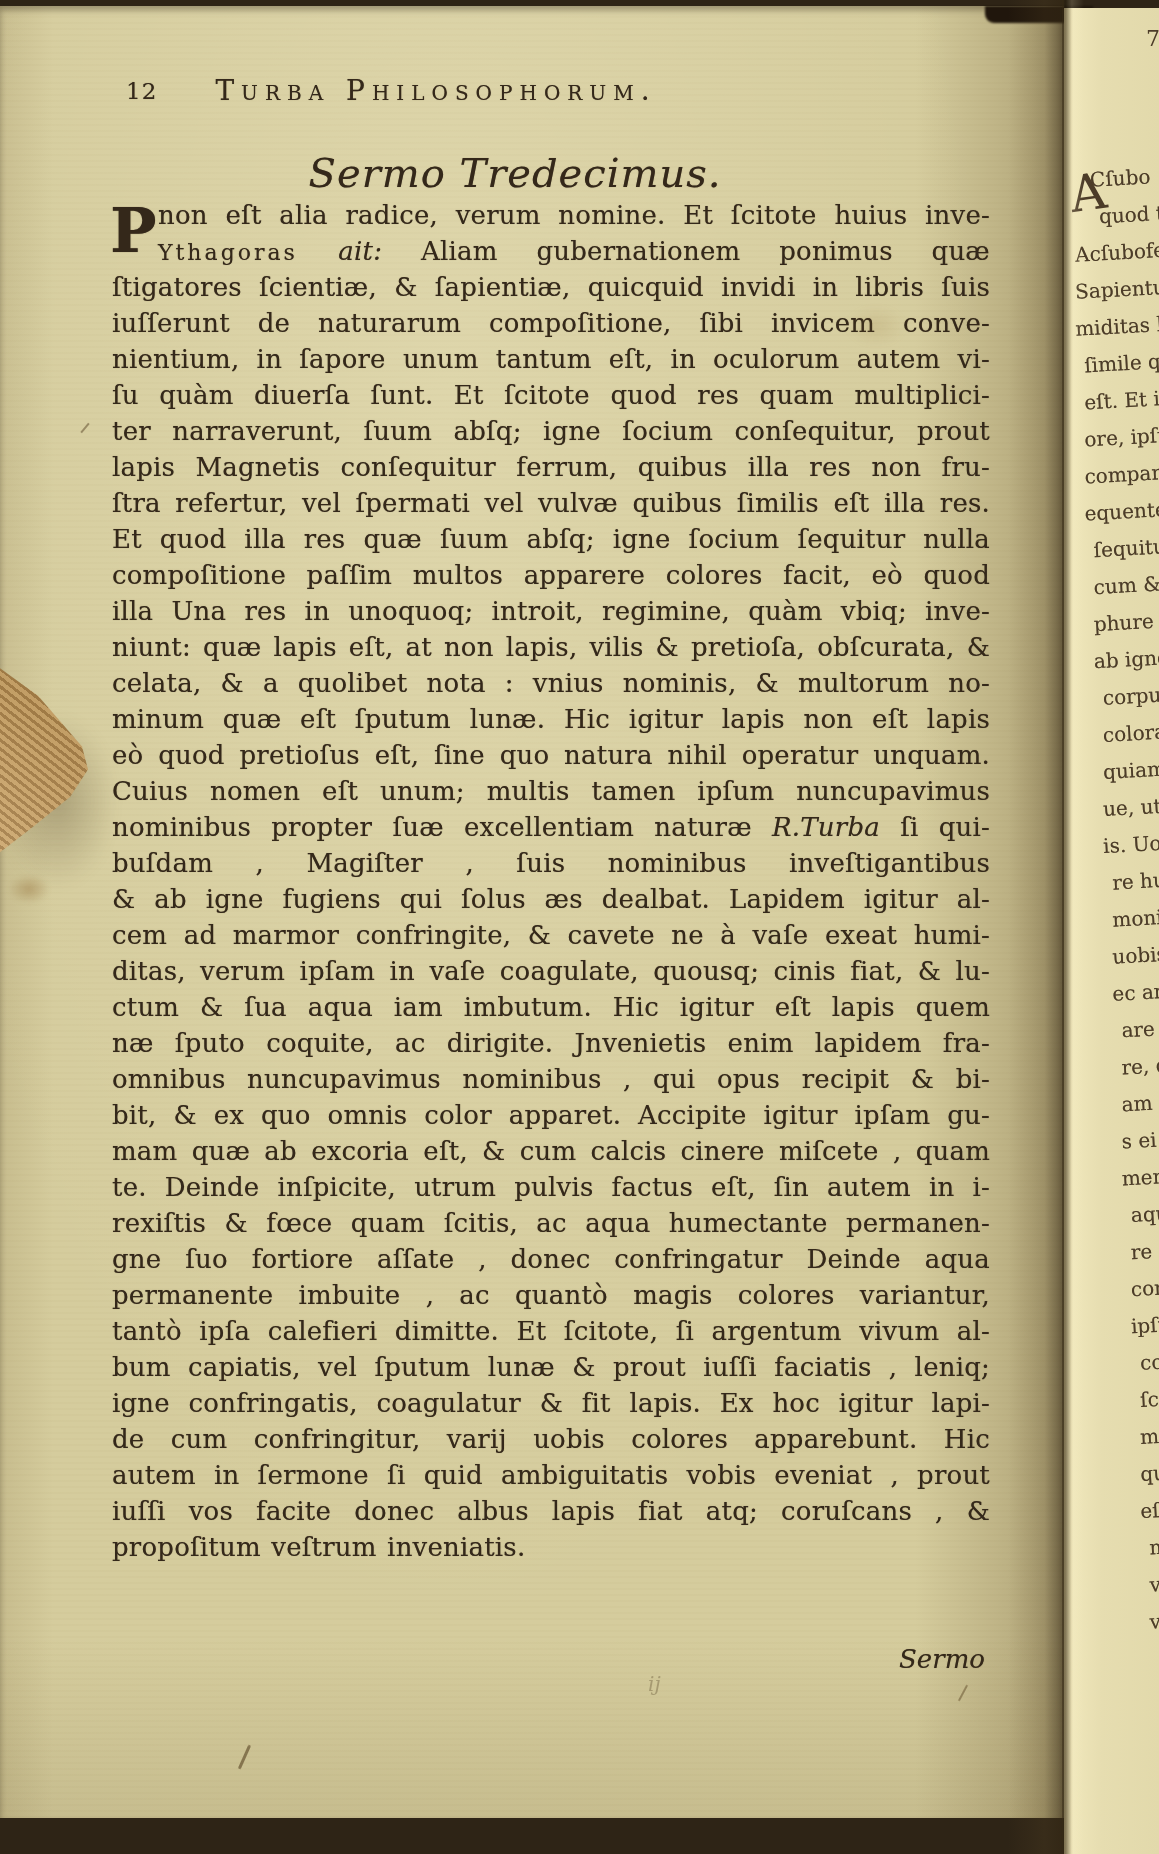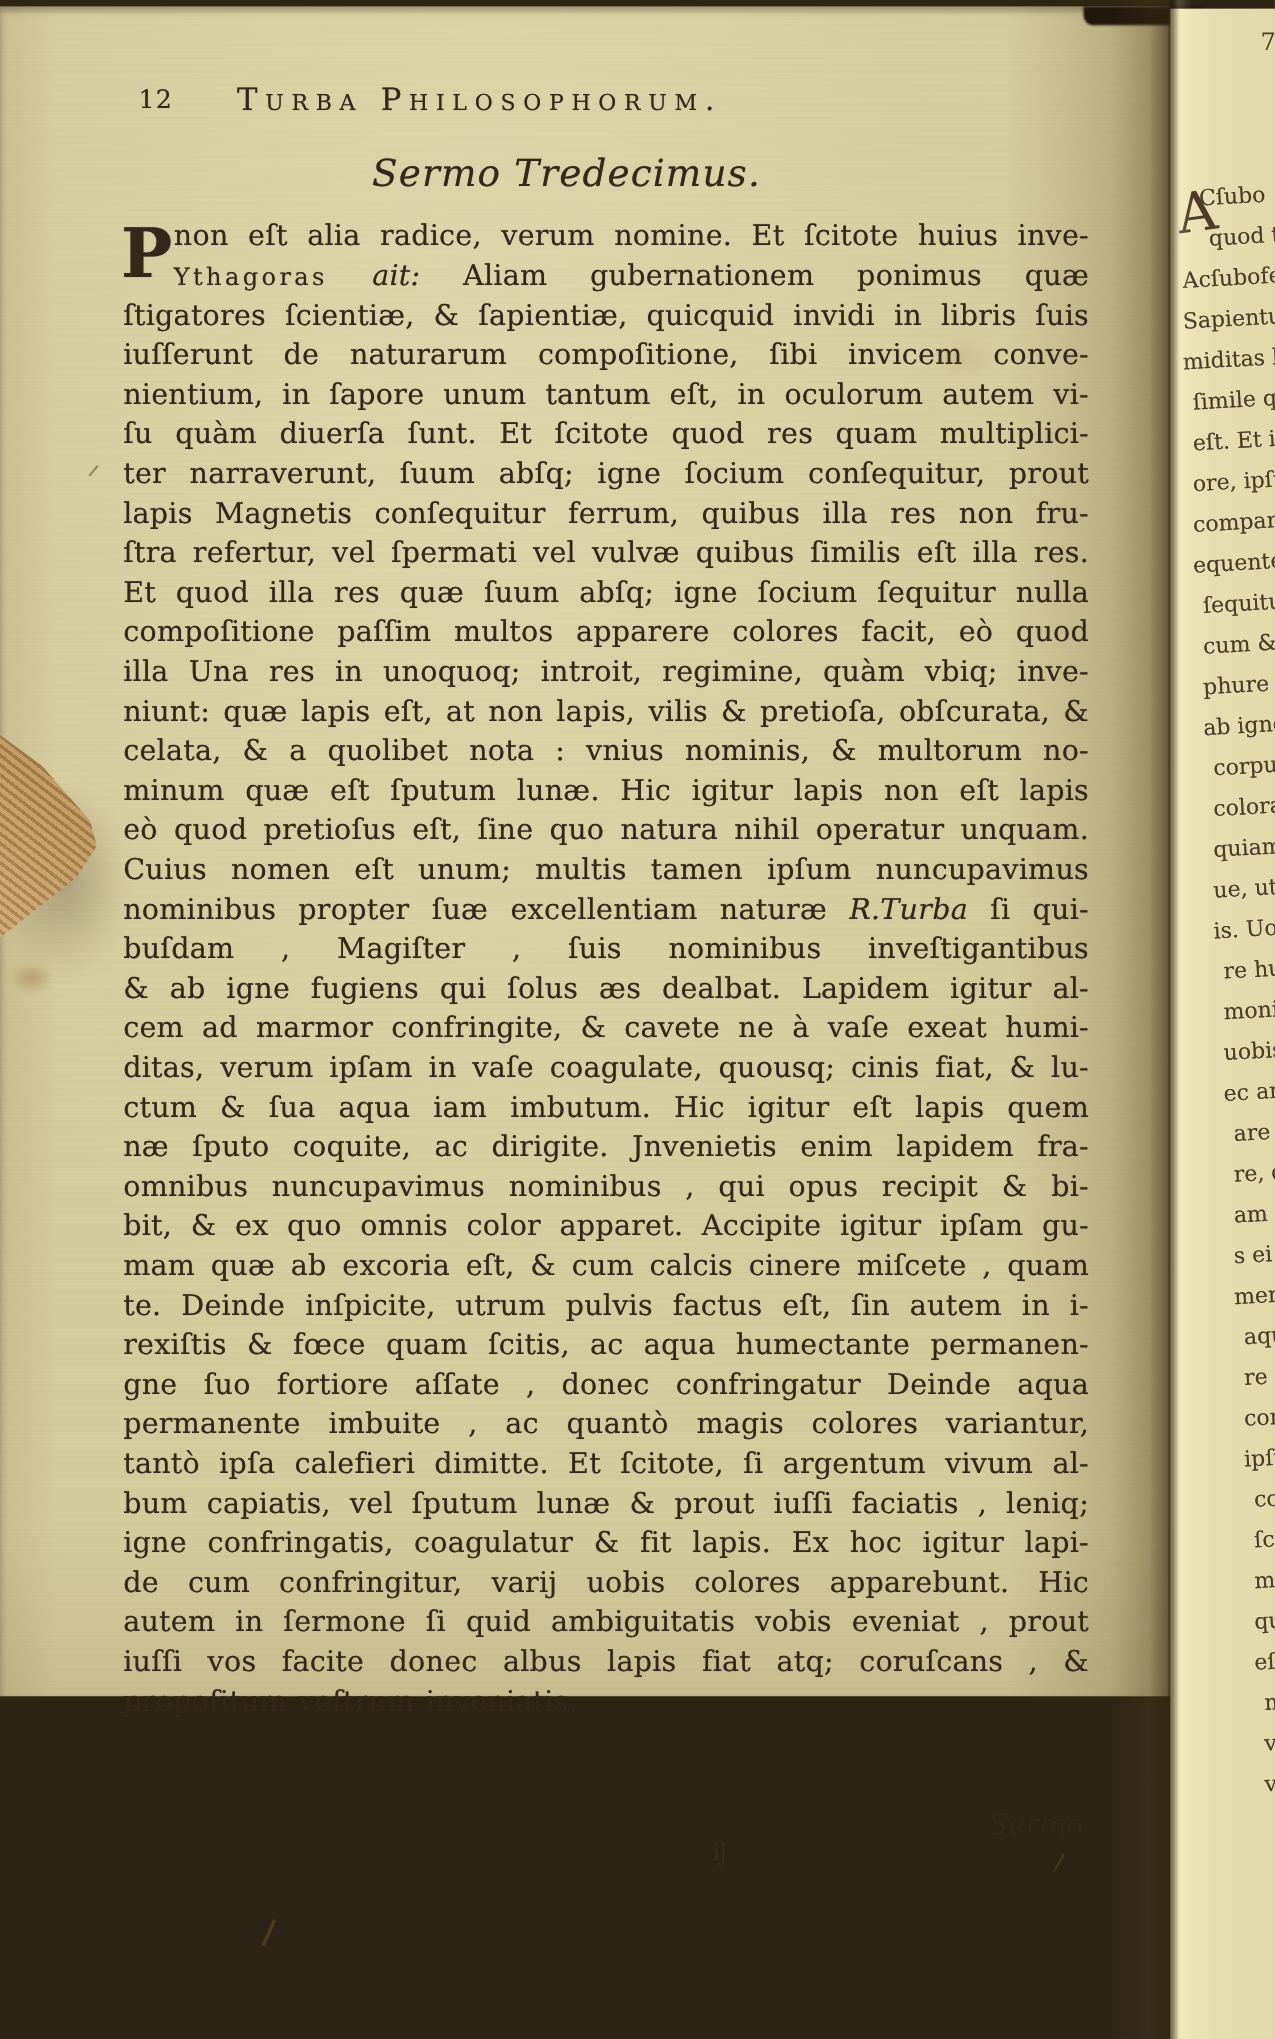--- a/index.html
+++ b/index.html
@@ -5,21 +5,21 @@
   html,body{margin:0;padding:0;}
   body{
     width:1159px;height:1854px;position:relative;overflow:hidden;
     background:var(--bg,#2e2416);
     font-family:"DejaVu Serif","Liberation Serif",serif;
   }
   .scene{position:absolute;inset:0;}
 
   
   .page-main{
-    position:absolute;left:0;top:6px;width:1064px;height:1536px;
+    position:absolute;left:0;top:6px;width:1064px;height:1812px;
     background:
       radial-gradient(ellipse at 42% 22%, rgba(255,250,222,.22), transparent 62%),
       linear-gradient(90deg, rgba(125,105,60,.16) 0, transparent 5%, transparent 86%, rgba(110,92,52,.30) 97%, rgba(90,74,42,.38) 100%),
       linear-gradient(0deg, rgba(112,96,54,.14) 0, transparent 10%),
       repeating-linear-gradient(0deg, rgba(165,148,95,.05) 0 2px, transparent 2px 6px),
       var(--paper,#d5cc9d);
     box-shadow:inset 0 4px 6px rgba(40,30,15,.35);
   }
   .topblob{
     position:absolute;left:985px;top:0;width:108px;height:17px;
@@ -40,22 +40,22 @@
   .crease{position:absolute;left:1062px;top:0;width:2px;height:1854px;background:rgba(58,45,24,.55);filter:blur(.4px);}
 
   
   .ink{color:var(--ink,#34281a);text-shadow:0 0 .7px rgba(52,40,24,.55);}
   .pagenum{position:absolute;left:126px;top:72px;font-size:23px;letter-spacing:1px;}
   .running-header{
     position:absolute;left:0;top:68px;width:872px;text-align:center;
     font-variant-caps:small-caps;font-size:28px;letter-spacing:7px;white-space:nowrap;
   }
   .section-title{
-    position:absolute;left:0;top:132px;width:1030px;text-align:center;
-    font-style:italic;font-size:34px;letter-spacing:1px;white-space:nowrap;
+    position:absolute;left:0;top:144px;width:1030px;text-align:center;
+    font-style:italic;font-size:40px;letter-spacing:1px;white-space:nowrap;
   }
   .text-block{position:absolute;left:112px;top:191px;width:878px;}
   .line{
     font-size:26px;line-height:36px;height:36px;
     text-align:justify;text-align-last:justify;
     word-spacing:2px;letter-spacing:.2px;white-space:nowrap;
   }
   .line.indent{padding-left:46px;}
   .line.last{text-align-last:left;}
   .line .i{font-style:italic;}
@@ -96,21 +96,21 @@
     position:absolute;left:-8px;top:700px;width:130px;height:190px;border-radius:50%;
     background:radial-gradient(ellipse, rgba(70,55,30,.30), transparent 65%);
     filter:blur(6px);
   }
   .stain1{position:absolute;left:8px;top:868px;width:42px;height:30px;border-radius:50%;
     background:radial-gradient(ellipse, rgba(140,100,45,.38), transparent 70%);filter:blur(2px);}
   .stain2{position:absolute;left:846px;top:300px;width:60px;height:40px;border-radius:50%;
     background:radial-gradient(ellipse, rgba(150,120,60,.16), transparent 70%);filter:blur(3px);}
   .mark-slash1{position:absolute;left:243px;top:1738px;width:3px;height:26px;background:rgba(95,75,42,.65);transform:rotate(24deg);border-radius:2px;filter:blur(.4px);}
   .mark-slash2{position:absolute;left:962px;top:1678px;width:2px;height:18px;background:rgba(95,75,42,.5);transform:rotate(28deg);border-radius:2px;filter:blur(.4px);}
-  .mark-ij{position:absolute;left:648px;top:1666px;font-size:20px;color:rgba(85,68,40,.35);}
+  .mark-ij{position:absolute;left:648px;top:1666px;font-size:20px;color:rgba(85,68,40,.35);font-style:italic;}
   .mark-tick{position:absolute;left:84px;top:416px;width:2px;height:12px;background:rgba(90,70,40,.5);transform:rotate(40deg);}
 </style>
 </head>
 <body style="--paper: #d5cc9d; --paper-next: #e3daad; --ink: #34281a; --margin-ink: #4c3c28; --bg: #2e2416;">
 
 <div class="scene">
 
   <div class="page-main">
     <div class="topblob"></div>
 

